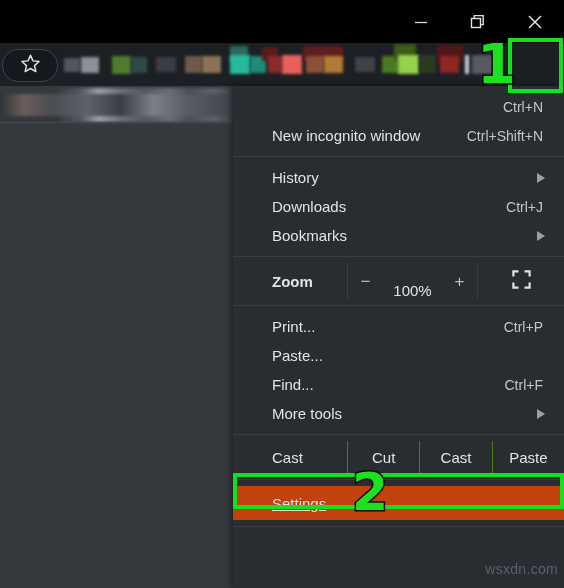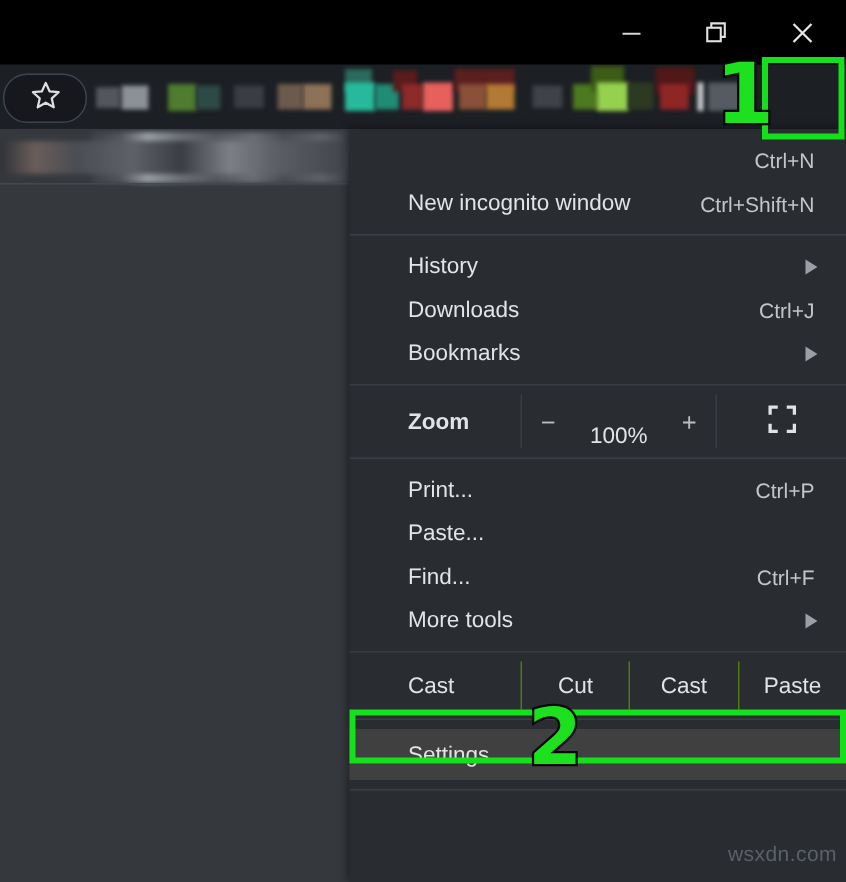--- a/index.html
+++ b/index.html
@@ -136,21 +136,22 @@
     margin-left: auto;
     padding-right: 3px;
   }
   .menu-item .submenu-arrow {
     margin-left: auto;
     display: flex;
     align-items: center;
   }
 
   .menu-item.highlighted {
-    background: #404040;
+    background: #c2410c;
+    text-decoration: underline;
   }
 
   .menu-separator {
     height: 1px;
     background: #3a3d43;
     margin: 6px 0 6px 0;
   }
 
   
   #zoom-row {

